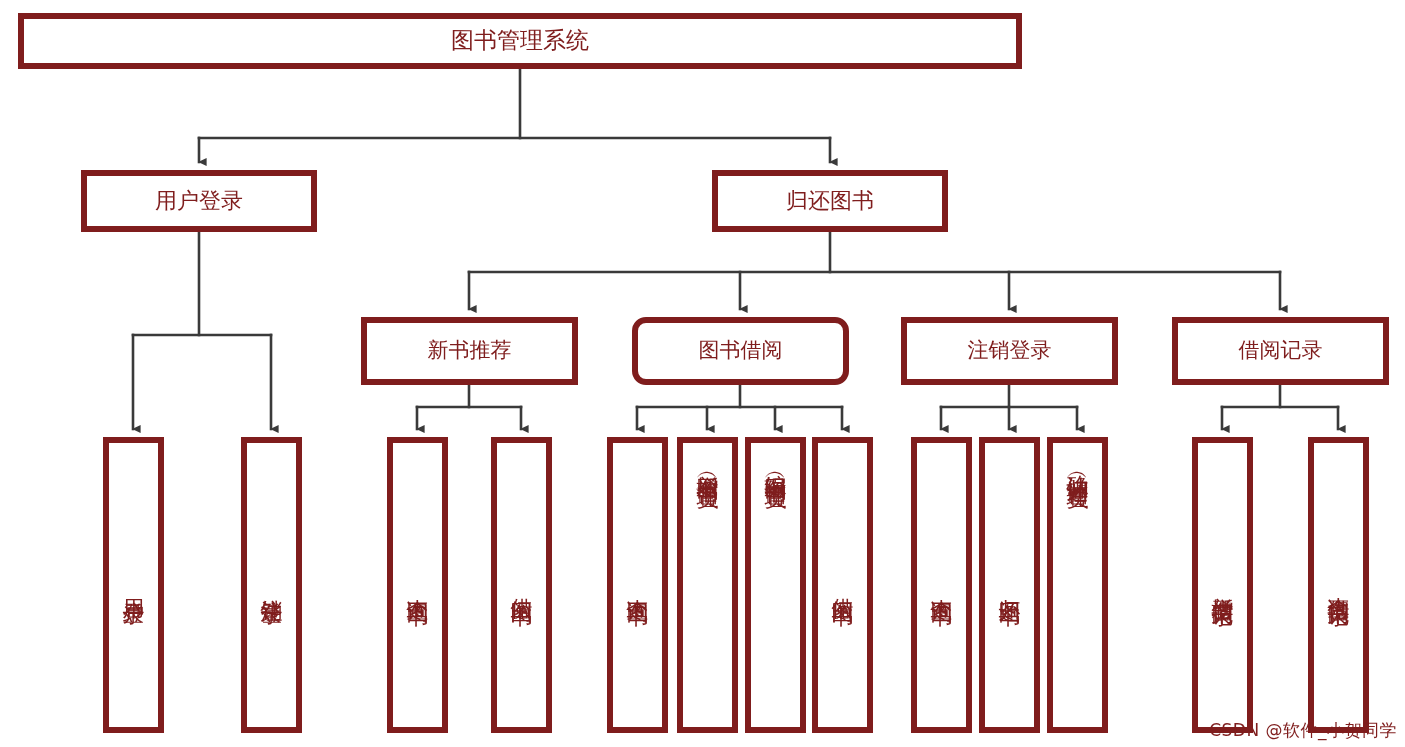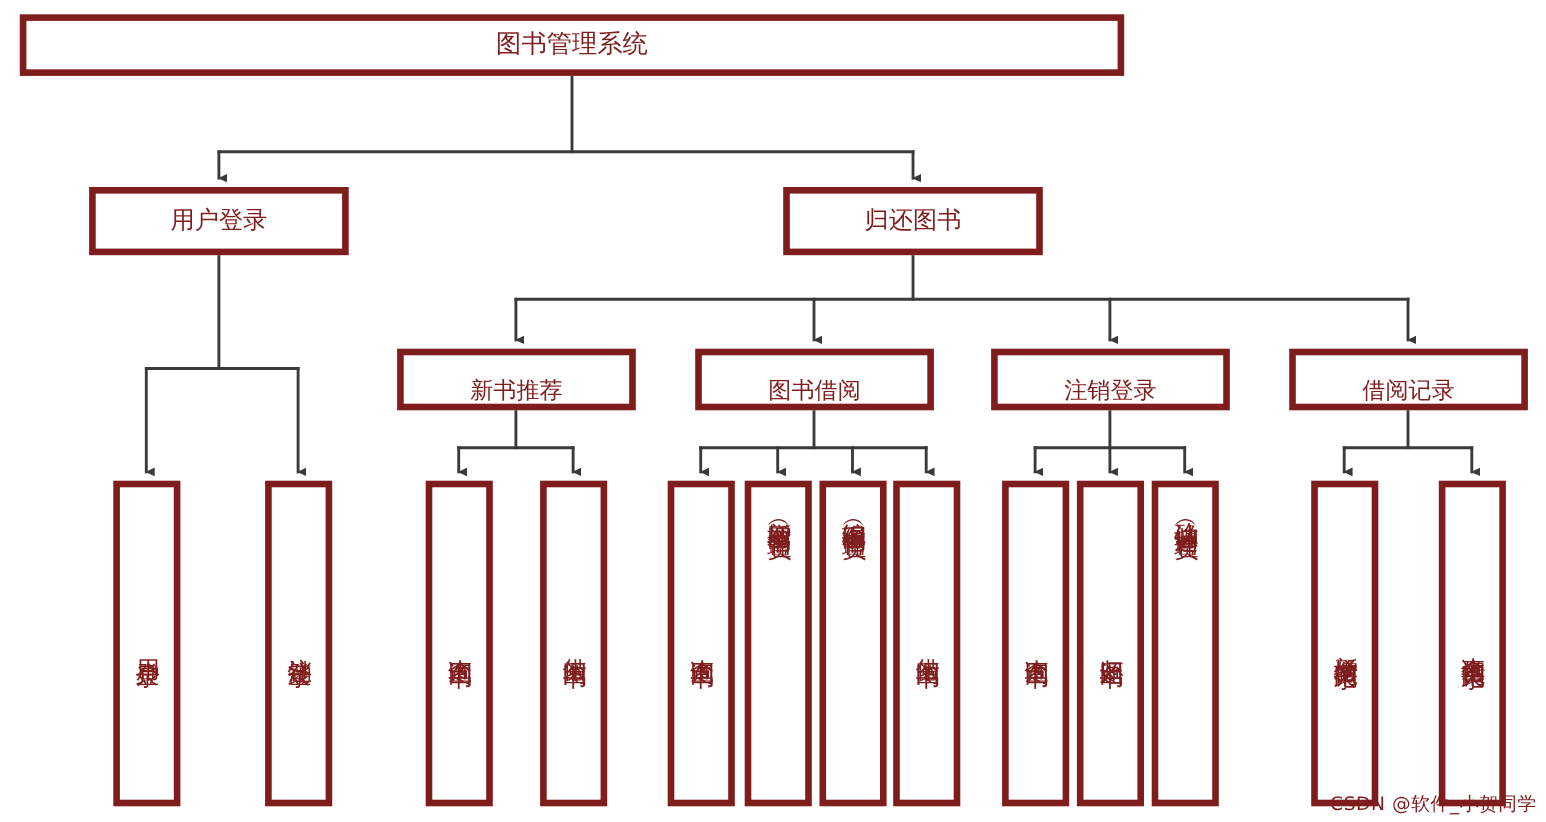--- a/index.html
+++ b/index.html
@@ -63,24 +63,23 @@
     width: 1004px;
     height: 56px;
     font-size: 23px;
   }
   .lvl2 {
     height: 62px;
     font-size: 22px;
     top: 170px;
   }
   .lvl3 {
-    height: 56px;
+    height: 68px;
     font-size: 21px;
     top: 317px;
-    align-items: flex-end;
   }
   .leaf {
     top: 437px;
     height: 296px;
     font-size: 22px;
   }
   #watermark {
     position: absolute;
     right: 8px;
     bottom: 5px;
@@ -152,21 +151,21 @@
   <div class="node horiz lvl2" style="left:81px; width:236px;">
     <span class="label">用户登录</span>
   </div>
   <div class="node horiz lvl2" style="left:712px; width:236px;">
     <span class="label">归还图书</span>
   </div>
 
   <div class="node horiz lvl3" style="left:361px; width:217px;">
     <span class="label">新书推荐</span>
   </div>
-  <div class="node horiz lvl3" style="left:632px; width:217px;">
+  <div class="node horiz lvl3" style="left:632px; width:217px;border-radius:14px;">
     <span class="label">图书借阅</span>
   </div>
   <div class="node horiz lvl3" style="left:901px; width:217px;">
     <span class="label">注销登录</span>
   </div>
   <div class="node horiz lvl3" style="left:1172px; width:217px;">
     <span class="label">借阅记录</span>
   </div>
 
   <div class="node vert centered leaf" style="left:103px; width:61px;">

